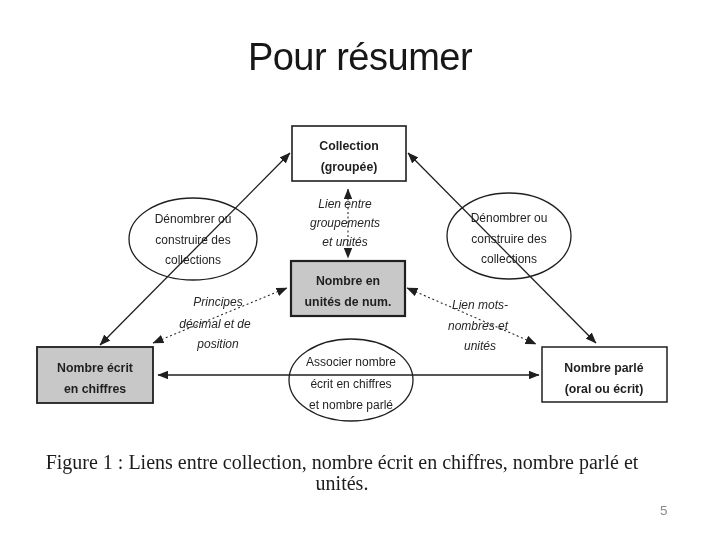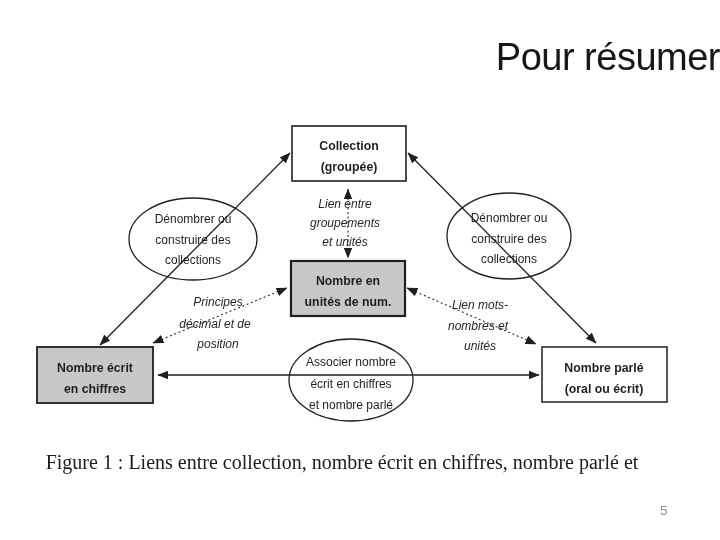--- a/index.html
+++ b/index.html
@@ -10,21 +10,21 @@
     background: #ffffff;
     overflow: hidden;
     font-family: "Liberation Sans", sans-serif;
   }
   .title {
     position: absolute;
     top: 36px;
     left: 0;
     width: 100%;
     margin: 0;
-    text-align: right;
+    text-align: center;
     font-family: "Liberation Sans", sans-serif;
     font-size: 38px;
     font-weight: 400;
     letter-spacing: -0.5px;
     color: #171717;
   }
   svg.diagram { position: absolute; left: 0; top: 0; }
   .node-text {
     font-family: "Liberation Sans", sans-serif;
     font-size: 12.3px;
@@ -151,17 +151,18 @@
 
     <g>
       <text class="edge-text" x="480" y="309">Lien mots-</text>
       <text class="edge-text" x="478" y="330">nombres et</text>
       <text class="edge-text" x="480" y="350">unités</text>
     </g>
   </svg>
 
   <div class="caption">
     <div>Figure 1 : Liens entre collection, nombre écrit en chiffres, nombre parlé et</div>
+    <div>unités.</div>
   </div>
 
   <div class="page-number">5</div>
 
 </div>
 
 </body></html>

